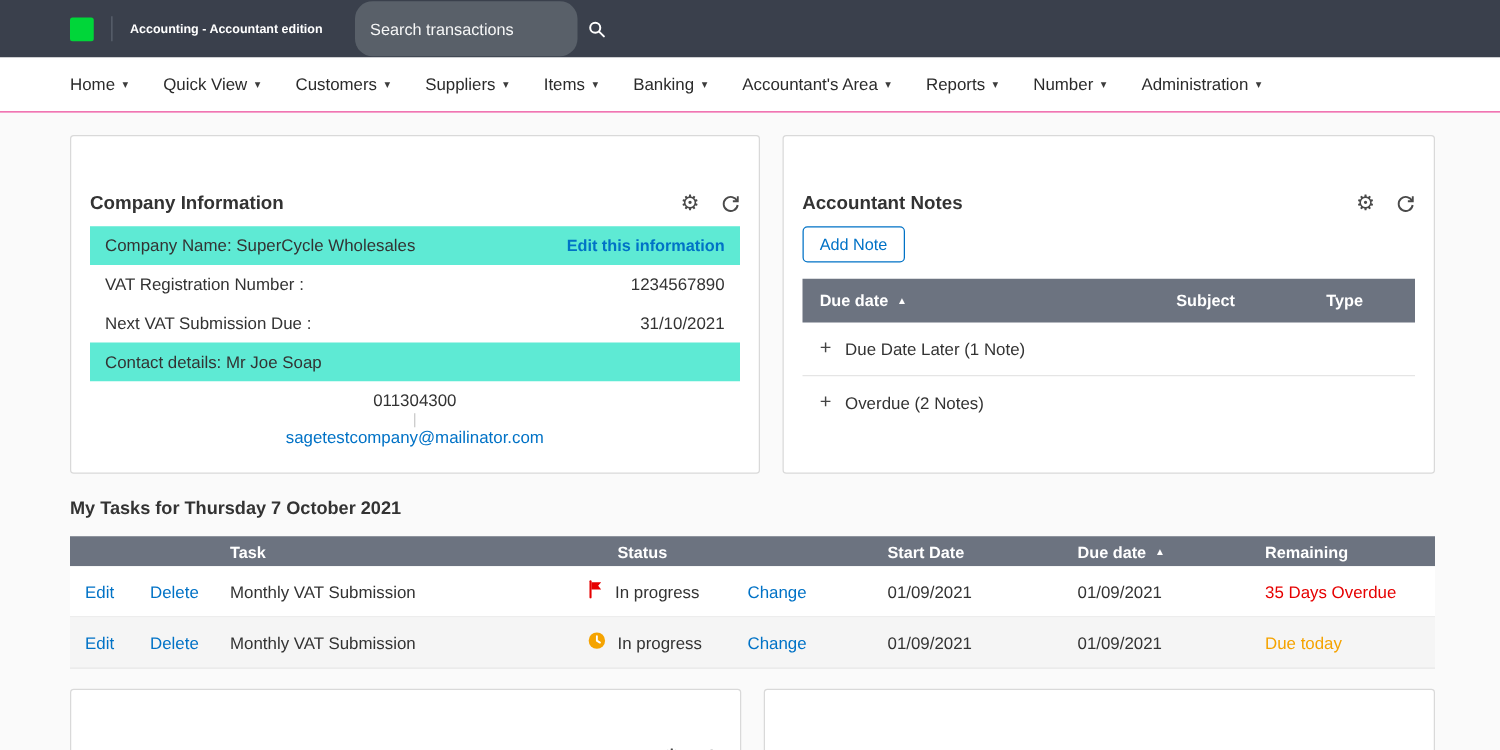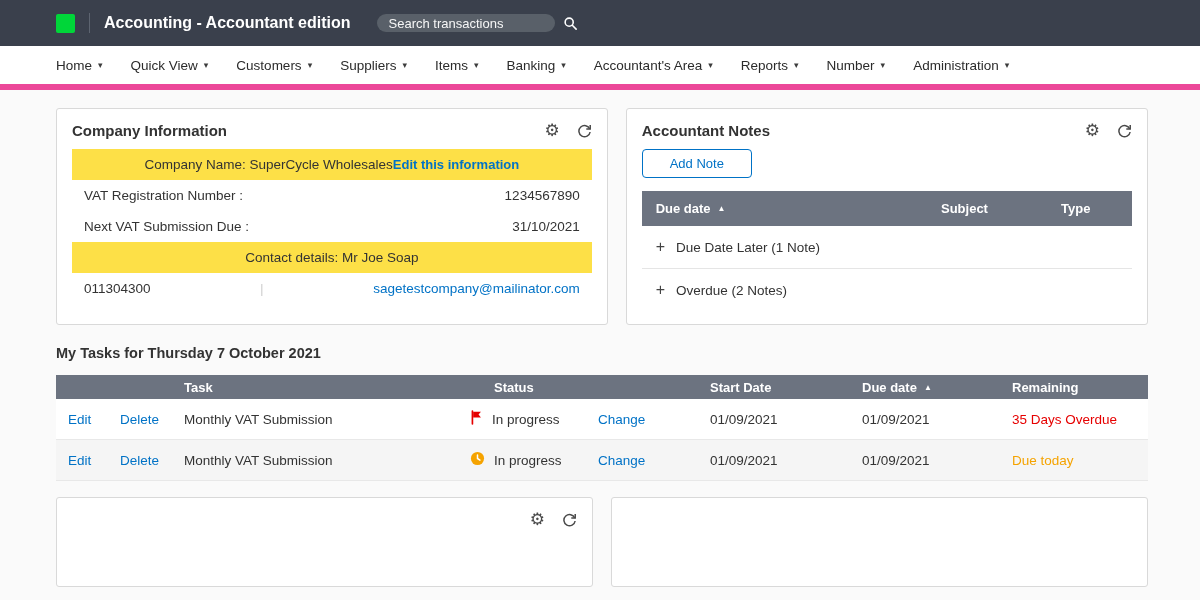--- a/index.html
+++ b/index.html
@@ -12,73 +12,73 @@
   a { text-decoration: none; }
 
   
   .topbar {
     height: 46px; background: #3a404c;
     display: flex; align-items: center;
     padding: 0 16px 0 56px;
   }
   .logo { width: 19px; height: 19px; background: #00d639; border-radius: 2px; flex: 0 0 auto; }
   .topbar-divider { width: 1px; height: 20px; background: #5d6470; margin: 0 14px; }
-  .app-title { color: #fff; font-weight: bold; font-size: 16px; white-space: nowrap; }
+  .app-title { color: #fff; font-weight: bold; font-size: 10px; white-space: nowrap; }
   .search {
     margin-left: 26px; background: #596069; border-radius: 14px;
-    height: 18px; display: flex; align-items: center; padding: 0 12px; width: 178px; gap: 36px;
+    height: 44px; display: flex; align-items: center; padding: 0 12px; width: 178px; gap: 36px;
   }
   .search input {
     background: transparent; border: none; outline: none;
     color: #fff; font-size: 13px; width: 138px;
     font-family: "Liberation Sans", sans-serif;
   }
   .search input::placeholder { color: #fff; opacity: .95; }
   .search svg { flex: 0 0 auto; }
 
   
   .nav {
-    height: 44px; background: #fff; border-bottom: 6px solid #ec4899;
+    height: 44px; background: #fff; border-bottom: 1px solid #ec4899;
     display: flex; align-items: center; padding-left: 56px; gap: 28px;
     font-size: 13.5px; color: #2b2b2b;
   }
   .nav-item { display: flex; align-items: center; cursor: pointer; white-space: nowrap; }
   .caret { font-size: 9px; margin-left: 6px; color: #3c3c3c; }
 
   
   .main { padding: 0 52px 0 56px; }
   .page-title { font-size: 19px; font-weight: bold; color: #222; margin-top: 22px; }
 
   .cards-row { display: flex; gap: 18px; margin-top: 18px; align-items: stretch; }
   .card {
     background: #fff; border: 1px solid #d9d9d9; border-radius: 3px;
     padding: 13px 15px; flex: 1;
   }
   .card.wide { flex: 1.06; }
-  .card-header { display: flex; justify-content: space-between; align-items: center; margin-bottom: 10px; }
+  .card-header { display: flex; justify-content: space-between; align-items: center; margin-bottom: 10px; margin-top: 32px; }
   .card-title { font-size: 15px; font-weight: bold; color: #333; }
   .card-icons { display: flex; gap: 17px; align-items: center; color: #4a4a4a; }
   .gear { font-size: 17px; line-height: 1; cursor: pointer; }
   .refresh { cursor: pointer; display: flex; }
 
   
   .info-row {
     display: flex; justify-content: space-between; align-items: center;
     padding: 8px 12px; font-size: 13.5px; color: #333; min-height: 31px;
   }
-  .info-row.alt { background: #fde047; justify-content: center; }
+  .info-row.alt { background: #5eead4; }
   .link { color: #0072c6; cursor: pointer; }
   .link.bold { font-weight: bold; font-size: 13px; }
-  .phone-row { justify-content: space-between; }
+  .phone-row { justify-content: center; flex-direction: column; }
   .phone-divider { color: #c9c9c9; margin: 0 11px; font-size: 12px; }
 
   
   .add-note-btn {
     display: inline-block; color: #0072c6; border: 1px solid #0072c6; background: #fff;
-    border-radius: 4px; padding: 6px 27px; font-size: 13px; margin: 0 0 13px; cursor: pointer;
+    border-radius: 4px; padding: 6px 13px; font-size: 13px; margin: 0 0 13px; cursor: pointer;
     font-family: "Liberation Sans", sans-serif;
   }
   .notes-header {
     display: grid; grid-template-columns: 1fr 120px 85px;
     background: #6c7380; color: #fff; font-size: 13px; font-weight: bold;
   }
   .notes-header > div { padding: 10px 14px; display: flex; align-items: center; }
   .sort-arrow { font-size: 8px; margin-left: 7px; }
   .note-group {
     display: flex; align-items: center; gap: 11px;

